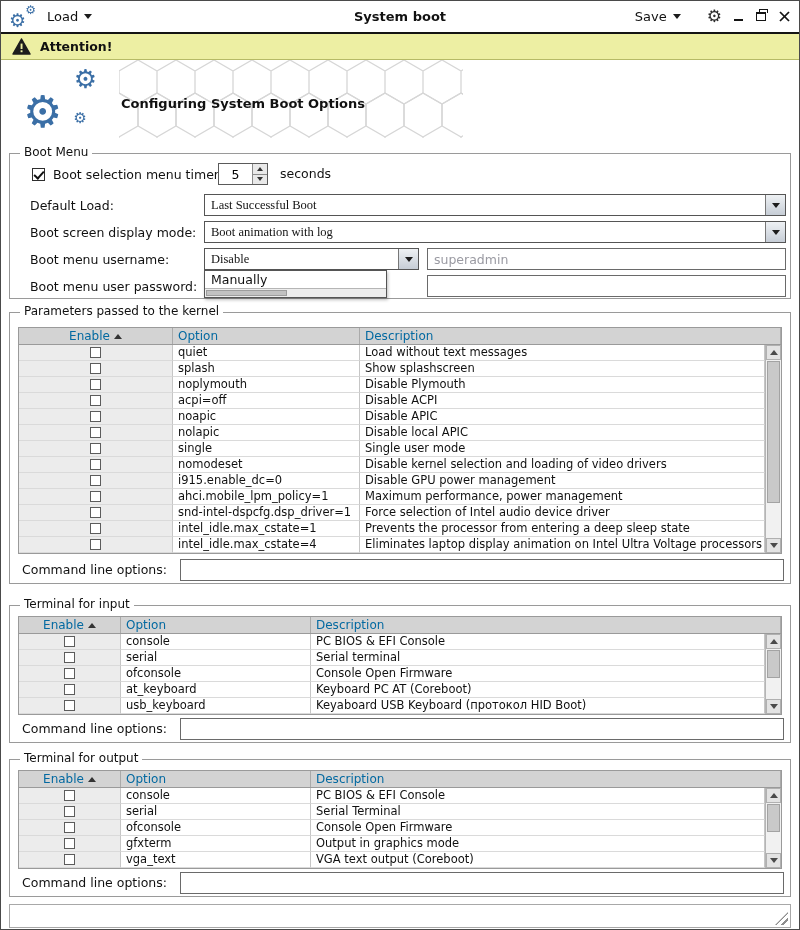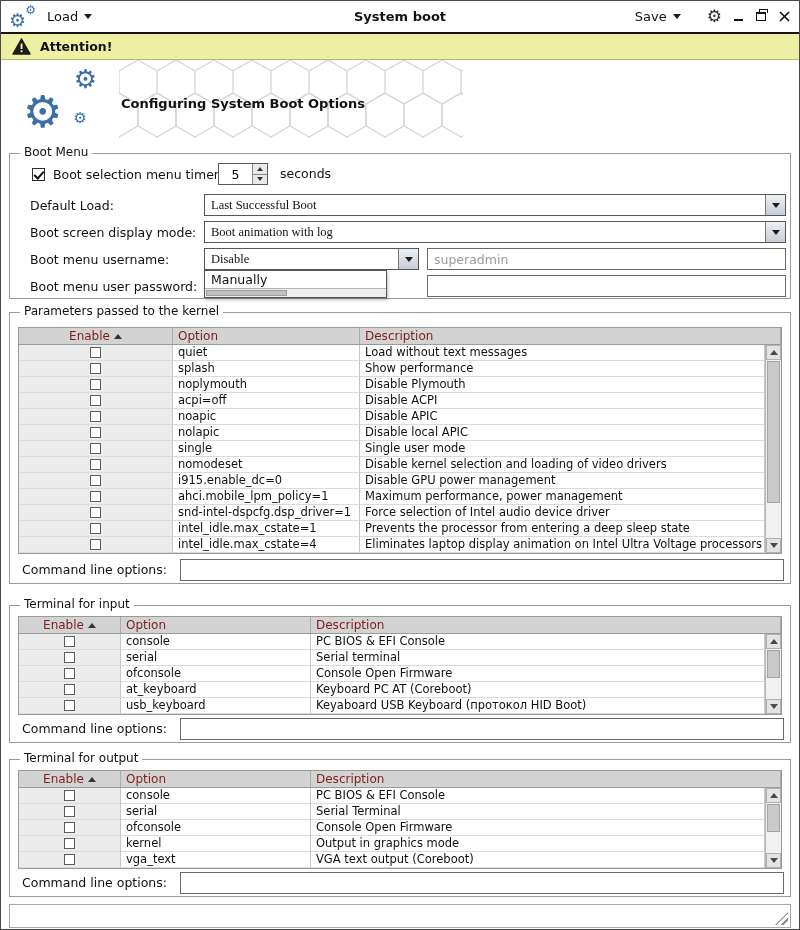--- a/index.html
+++ b/index.html
@@ -67,21 +67,21 @@
 
   
   .popup { position:absolute; background:#fff; border:1px solid #555; box-shadow:1px 2px 3px rgba(0,0,0,.25); z-index:10; }
   .popup-item { height:17px; line-height:17px; padding:0 6px; font-size:12.5px; white-space:nowrap; overflow:hidden; }
   .hscroll { height:9px; background:#ededed; border-top:1px solid #b5b5b5; position:relative; }
   .hthumb { position:absolute; left:1px; top:1px; height:6px; width:45%; background:#c2c2c2; border:1px solid #9d9d9d; }
 
   
   .tbl { position:absolute; left:8px; right:8px; border:1px solid #9a9a9a; background:#fff; }
   .thead { display:flex; height:17px; background:#d3d3d3; border-bottom:1px solid #9a9a9a; }
-  .th { font-size:12px; line-height:16px; padding:0 5px; border-right:1px solid #aaa; color:#7f1d1d; display:flex; align-items:center; gap:4px; overflow:hidden; white-space:nowrap; }
+  .th { font-size:12px; line-height:16px; padding:0 5px; border-right:1px solid #aaa; color:#0369a1; display:flex; align-items:center; gap:4px; overflow:hidden; white-space:nowrap; }
   .th.h-en { justify-content:center; }
   .sort-asc { width:0; height:0; border-left:4px solid transparent; border-right:4px solid transparent; border-bottom:5px solid #333; }
   .rows { margin-right:16px; }
   .trow { display:flex; height:16px; }
   .tc { font-size:11.5px; line-height:15px; padding:0 5px; border-right:1px solid #c6c6c6; border-bottom:1px solid #dadada; white-space:nowrap; overflow:hidden; }
   .c-en { display:flex; align-items:center; justify-content:center; background:#ececec; }
   .cb { width:11px; height:11px; border:1px solid #5c5c5c; background:#fff; }
   .t-wide .h-en,.t-wide .c-en { width:154px; flex:0 0 auto; }
   .t-wide .h-op,.t-wide .c-op { width:187px; flex:0 0 auto; }
   .t-narrow .h-en,.t-narrow .c-en { width:102px; flex:0 0 auto; }
@@ -250,21 +250,21 @@
               <span class="cb"></span>
             </div>
             <div class="tc c-op">quiet</div>
             <div class="tc c-de">Load without text messages</div>
           </div>
           <div class="trow">
             <div class="tc c-en">
               <span class="cb"></span>
             </div>
             <div class="tc c-op">splash</div>
-            <div class="tc c-de">Show performance</div>
+            <div class="tc c-de">Show splashscreen</div>
           </div>
           <div class="trow">
             <div class="tc c-en">
               <span class="cb"></span>
             </div>
             <div class="tc c-op">noplymouth</div>
             <div class="tc c-de">Disable Plymouth</div>
           </div>
           <div class="trow">
             <div class="tc c-en">
@@ -451,21 +451,21 @@
             <div class="tc c-en">
               <span class="cb"></span>
             </div>
             <div class="tc c-op">ofconsole</div>
             <div class="tc c-de">Console Open Firmware</div>
           </div>
           <div class="trow">
             <div class="tc c-en">
               <span class="cb"></span>
             </div>
-            <div class="tc c-op">kernel</div>
+            <div class="tc c-op">gfxterm</div>
             <div class="tc c-de">Output in graphics mode</div>
           </div>
           <div class="trow">
             <div class="tc c-en">
               <span class="cb"></span>
             </div>
             <div class="tc c-op">vga_text</div>
             <div class="tc c-de">VGA text output (Coreboot)</div>
           </div>
         </div>

